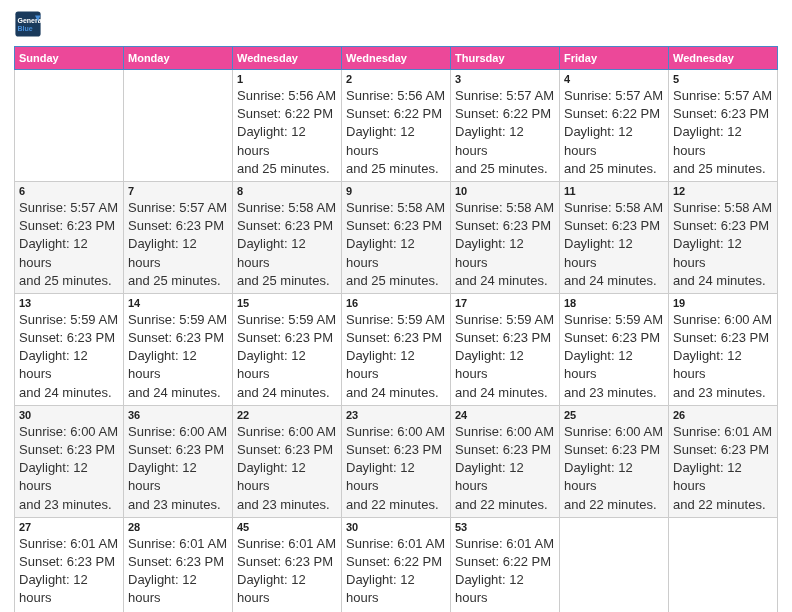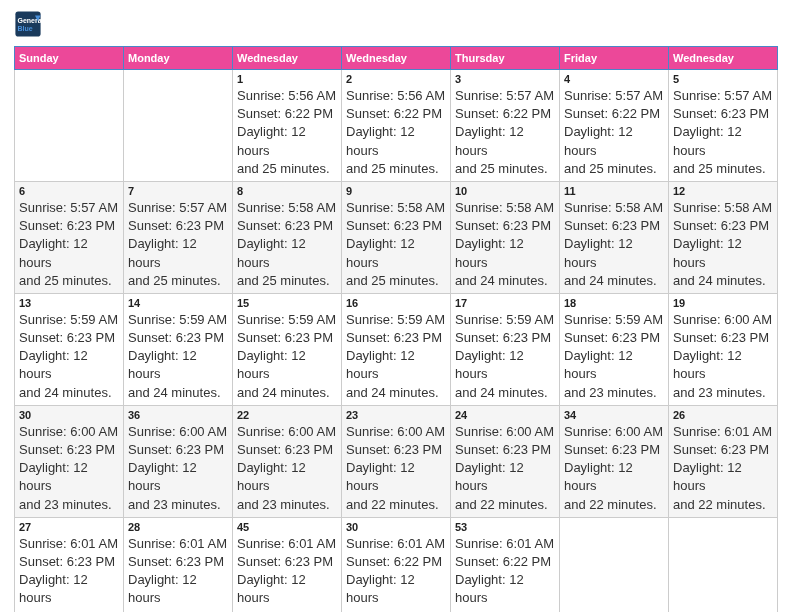--- a/index.html
+++ b/index.html
@@ -292,21 +292,21 @@
 and 22 minutes.</div>
           </td>
           <td>
             <div class="day-number">24</div>
             <div class="day-info" style="white-space: pre-line;">Sunrise: 6:00 AM
 Sunset: 6:23 PM
 Daylight: 12 hours
 and 22 minutes.</div>
           </td>
           <td>
-            <div class="day-number">34</div>
+            <div class="day-number">25</div>
             <div class="day-info" style="white-space: pre-line;">Sunrise: 6:00 AM
 Sunset: 6:23 PM
 Daylight: 12 hours
 and 22 minutes.</div>
           </td>
           <td>
             <div class="day-number">26</div>
             <div class="day-info" style="white-space: pre-line;">Sunrise: 6:01 AM
 Sunset: 6:23 PM
 Daylight: 12 hours

